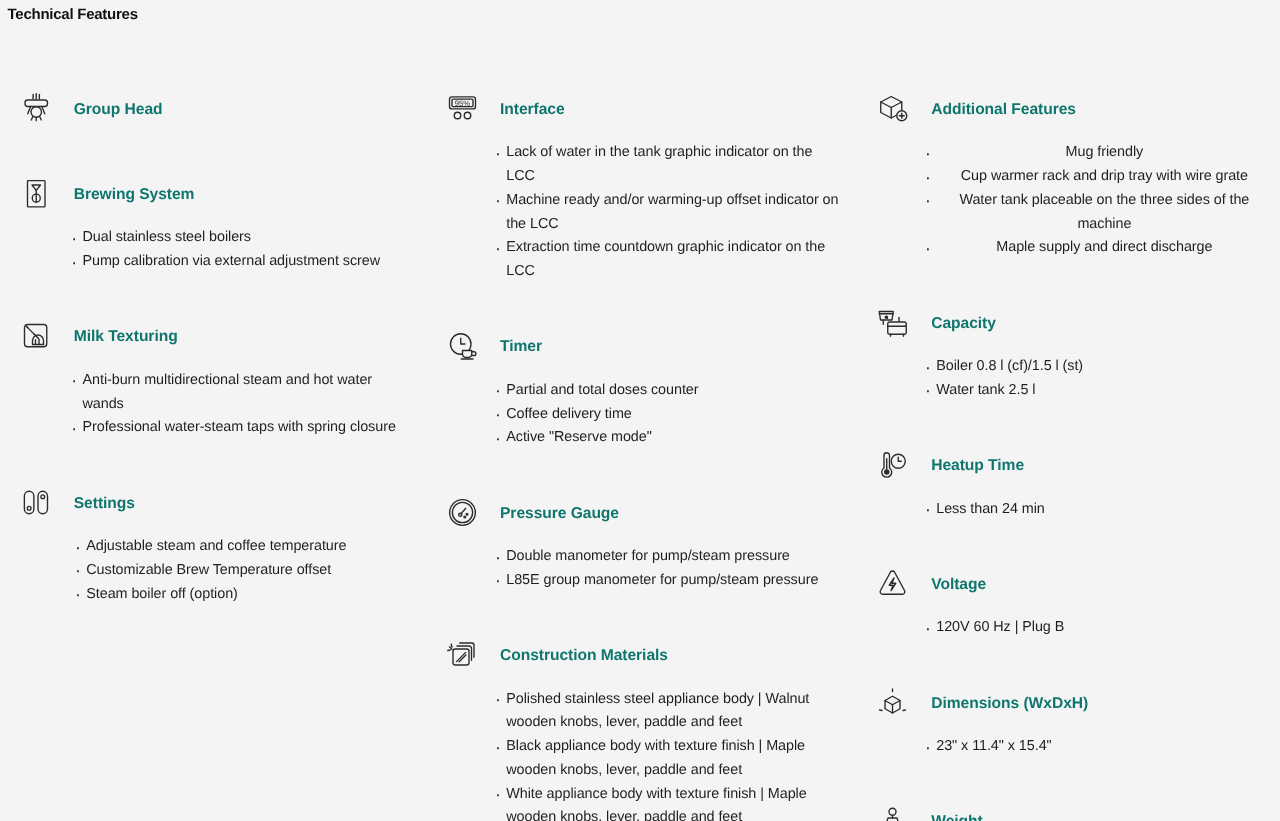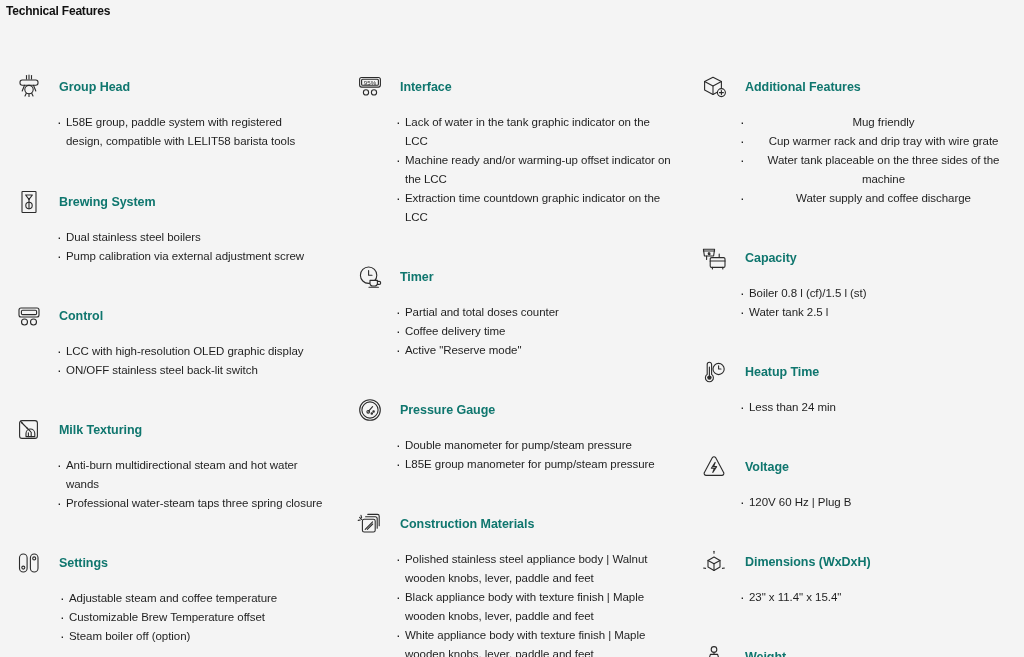--- a/index.html
+++ b/index.html
@@ -120,23 +120,20 @@
             <path d="M8.5 12.2 L6.2 18"></path>
               <path d="M17.5 12.2 L19.8 18"></path>
             <circle cx="13" cy="16.6" r="4.2"></circle>
             <path d="M10.3 20.2 L9 23"></path>
               <path d="M15.7 20.2 L17 23"></path>
             <path d="M13 20.8 L13 23.5"></path>
           </svg>
         </span>
         <span class="feature-title">Group Head</span>
       </div>
-      <ul class="bullets" style="max-width:252px;">
-        <li>L58E group, paddle system with registered design, compatible with LELIT58 barista tools</li>
-      </ul>
     </div>
 
     <div class="feature" style="margin-top:34px;">
       <div class="feature-head">
         <span class="feature-icon">
           <svg width="24" height="28" viewBox="0 0 24 28" fill="none" stroke="#2b2b2b" stroke-width="1.1" stroke-linecap="round" stroke-linejoin="round">
             <rect x="5" y="3.5" width="14" height="21" rx="0.6"></rect>
             <path d="M8.6 7 L15.4 7 L12 11.3 Z"></path>
             <path d="M12 11.3 L12 14"></path>
             <circle cx="12" cy="17.5" r="3.2"></circle>
@@ -144,56 +141,39 @@
           </svg>
         </span>
         <span class="feature-title">Brewing System</span>
       </div>
       <ul class="bullets">
         <li>Dual stainless steel boilers</li>
         <li>Pump calibration via external adjustment screw</li>
       </ul>
     </div>
 
-    <div class="feature" style="margin-top:33px;">
-      <div class="feature-head">
-        <span class="feature-icon">
-          <svg width="28" height="24" viewBox="0 0 28 24" fill="none" stroke="#2b2b2b" stroke-width="1.1" stroke-linecap="round" stroke-linejoin="round">
-            <rect x="4" y="4" width="20" height="9" rx="2"></rect>
-            <rect x="6.4" y="6.2" width="15.2" height="4.4" rx="1.2"></rect>
-            <circle cx="9.5" cy="18" r="3"></circle>
-            <circle cx="18.5" cy="18" r="3"></circle>
-          </svg>
-        </span>
-        <span class="feature-title">Control</span>
-      </div>
-      <ul class="bullets">
-        <li>LCC with high-resolution OLED graphic display</li>
-        <li>ON/OFF stainless steel back-lit switch</li>
-      </ul>
-    </div>
 
     <div class="feature" style="margin-top:33px;">
       <div class="feature-head">
         <span class="feature-icon">
           <svg width="28" height="28" viewBox="0 0 28 28" fill="none" stroke="#2b2b2b" stroke-width="1.1" stroke-linecap="round" stroke-linejoin="round">
             <path d="M7 4.6 L20 4.6 A2.4 2.4 0 0 1 22.4 7 L22.4 20 A2.4 2.4 0 0 1 20 22.4 L7 22.4 A2.4 2.4 0 0 1 4.6 20 L4.6 7 A2.4 2.4 0 0 1 7 4.6 Z"></path>
             <path d="M6.5 6.5 L12.5 12.5"></path>
             <path d="M5.4 5.2 L7.6 7.5"></path>
             <path d="M12 12 L15.6 15.6"></path>
             <path d="M11 17.6 c0 -2.6 2 -4.6 4.4 -4.6 c2.4 0 4.4 2 4.4 4.6 L19.8 20.6 L11 20.6 Z"></path>
             <path d="M13.4 20.6 L13.4 16.8"></path>
             <path d="M16.2 20.6 L16.2 16.4"></path>
           </svg>
         </span>
         <span class="feature-title">Milk Texturing</span>
       </div>
       <ul class="bullets">
         <li>Anti-burn multidirectional steam and hot water wands</li>
-        <li>Professional water-steam taps three spring closure</li>
+        <li>Professional water-steam taps with spring closure</li>
       </ul>
     </div>
 
     <div class="feature" style="margin-top:33px;">
       <div class="feature-head">
         <span class="feature-icon">
           <svg width="28" height="26" viewBox="0 0 28 26" fill="none" stroke="#2b2b2b" stroke-width="1.1" stroke-linecap="round" stroke-linejoin="round">
             <rect x="4.5" y="4" width="7.6" height="18" rx="3.8"></rect>
             <circle cx="8.3" cy="17.6" r="1.5"></circle>
             <rect x="15.4" y="4" width="7.6" height="18" rx="3.8"></rect>
@@ -312,21 +292,21 @@
             <path d="M21.4 17.6 L21.4 21.6"></path>
             <path d="M19.4 19.6 L23.4 19.6"></path>
           </svg>
         </span>
         <span class="feature-title">Additional Features</span>
       </div>
       <ul class="bullets">
         <li>Mug friendly</li>
         <li>Cup warmer rack and drip tray with wire grate</li>
         <li>Water tank placeable on the three sides of the machine</li>
-        <li>Water supply and coffee discharge</li>
+        <li>Maple supply and direct discharge</li>
       </ul>
     </div>
 
     <div class="feature" style="margin-top:33px;">
       <div class="feature-head">
         <span class="feature-icon">
           <svg width="28" height="26" viewBox="0 0 28 26" fill="none" stroke="#2b2b2b" stroke-width="1.1" stroke-linecap="round" stroke-linejoin="round">
             <path d="M3.4 4.2 L14.6 4.2 L13.6 11 L4.4 11 Z" fill="#f4f4f4"></path>
             <path d="M3.4 6 L14.6 6"></path>
             <path d="M6.6 11 L6.6 14.4"></path>

